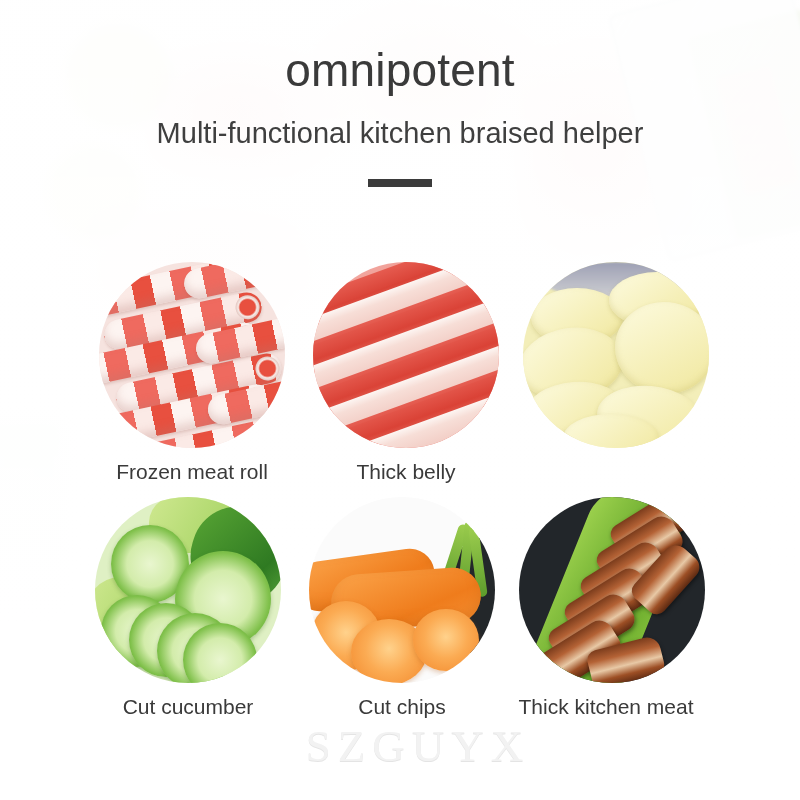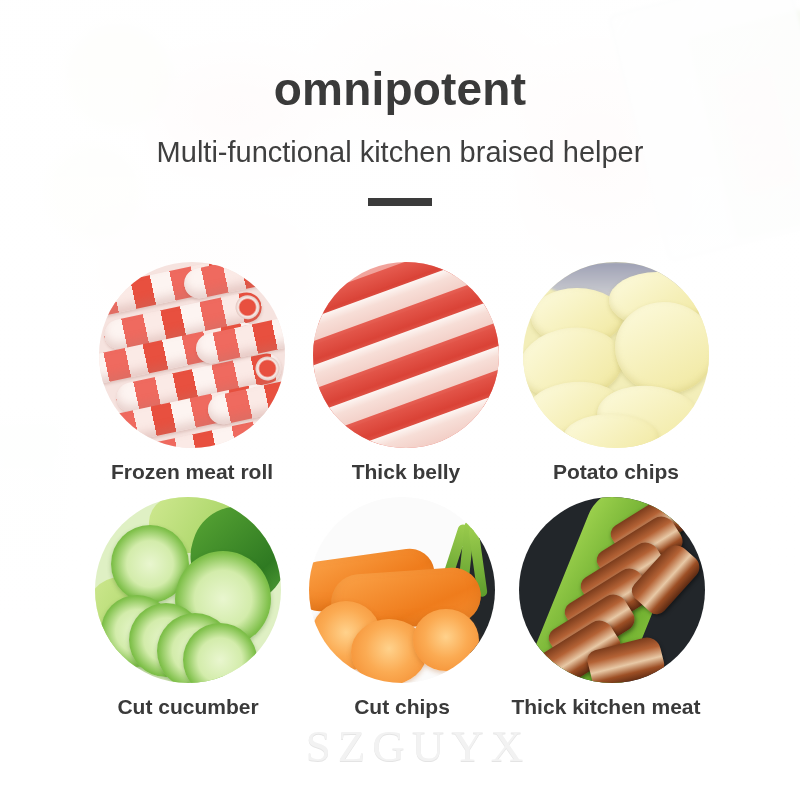--- a/index.html
+++ b/index.html
@@ -124,23 +124,23 @@
   }
 
   
   .header {
     position: absolute;
     top: 0; left: 0; right: 0;
     text-align: center;
   }
   .title {
     margin: 0;
-    padding-top: 66px;
+    padding-top: 47px;
     font-size: 46px;
-    font-weight: 700;
+    font-weight: 400;
     color: #3a3a3a;
     letter-spacing: .2px;
     line-height: 1;
   }
   .subtitle {
     margin: 0;
     padding-top: 26px;
     font-size: 29px;
     font-weight: 400;
     color: #3f3f3f;
@@ -184,21 +184,20 @@
     overflow: hidden;
     position: relative;
     background: #fff;
   }
   .label {
     margin-top: 12px;
     font-size: 21px;
     color: #3a3a3a;
     line-height: 1.1;
     white-space: nowrap;
-    font-weight: bold;
   }
   .label-offset-left { position: relative; left: -6px; }
 
   
   .art-meatroll { background: #f6e3df; }
   .art-meatroll .roll {
     position: absolute;
     height: 30px;
     border-radius: 15px;
     background: repeating-linear-gradient(
@@ -407,21 +406,20 @@
         <div class="circle art-potato">
           <div class="rim"></div>
           <div class="chip" style="left:8px;   top:26px;  width:92px;  height:58px;"></div>
           <div class="chip" style="left:86px;  top:10px;  width:96px;  height:56px;"></div>
           <div class="chip" style="left:-4px;  top:66px;  width:104px; height:72px; transform:rotate(-8deg);"></div>
           <div class="chip" style="left:92px;  top:40px;  width:100px; height:92px; transform:rotate(6deg);"></div>
           <div class="chip" style="left:4px;   top:120px; width:96px;  height:54px; transform:rotate(-4deg);"></div>
           <div class="chip" style="left:74px;  top:124px; width:104px; height:62px; transform:rotate(5deg);"></div>
           <div class="chip" style="left:40px;  top:152px; width:96px;  height:48px;"></div>
         </div>
-        <div class="label">Potato chips</div>
       </div>
 
     </div>
 
     <div class="row row-2">
 
       <div class="cell cell-1">
         <div class="circle art-cuke">
           <div class="leaf" style="left:-10px; top:80px;  width:70px;  height:76px;"></div>
           <div class="leaf" style="left:54px;  top:-6px;  width:86px;  height:62px;"></div>

